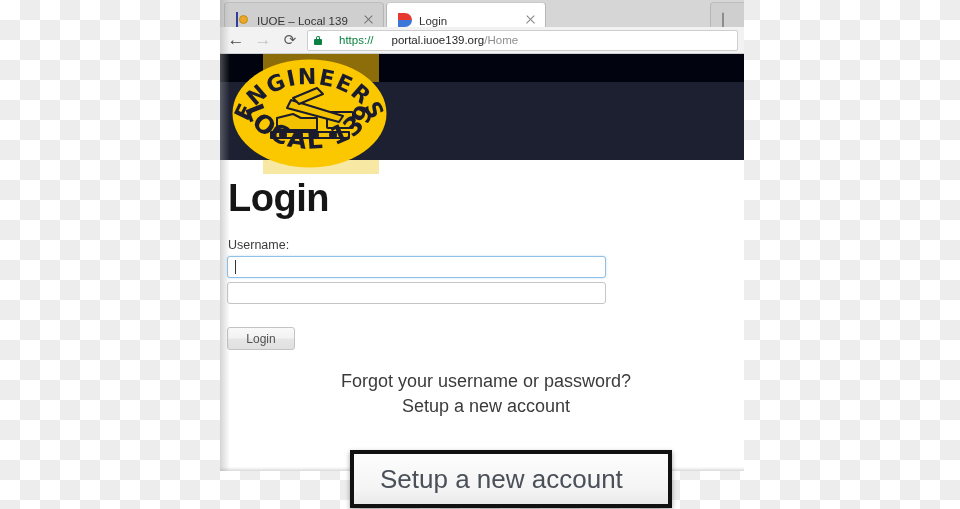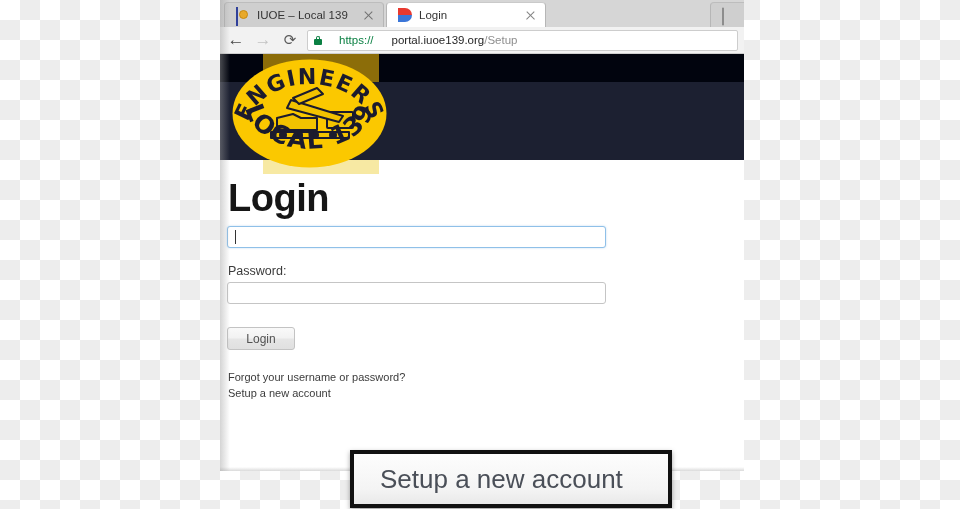--- a/index.html
+++ b/index.html
@@ -29,21 +29,21 @@
   }
 
   
   .tabstrip {
     position: absolute; left: 0; top: 0;
     width: 524px; height: 27px;
     background: #d6d6d6;
   }
   .tab {
     position: absolute; top: 2px; height: 25px;
-    display: flex; align-items: center;
+    display: flex; align-items: flex-end;
     box-sizing: border-box;
     padding-left: 11px;
     overflow: hidden;
   }
   .tab.inactive {
     background: #cfcfcf;
     border-left: 1px solid #b6b6b6;
     border-right: 1px solid #b6b6b6;
     border-top: 1px solid #bdbdbd;
     border-radius: 4px 4px 0 0;
@@ -260,24 +260,25 @@
     font-size: 12px;
     color: #525252;
     background: linear-gradient(to bottom, #f9f9f9 0%, #f2f2f2 48%, #e6e6e6 52%, #e0e0e0 100%);
     border: 1px solid #c3c3c3;
     border-radius: 3px;
     font-family: "Liberation Sans", sans-serif;
     cursor: pointer;
   }
   .link-row {
     padding-left: 8px;
-    font-size: 11px;
+    font-size: 18px;
     color: #3b3b3b;
     text-decoration: none;
     display: block;
+    text-align: center;
   }
   #link-forgot { margin-top: 21px; }
   #link-setup  { margin-top: 4px; }
 
   
   .left-shade {
     position: absolute; left: 0; top: 0;
     width: 10px; height: 471px;
     background: linear-gradient(to right, rgba(160,160,160,.45), rgba(255,255,255,0));
     pointer-events: none; z-index: 20;
@@ -352,21 +353,21 @@
     </span>
     <span class="navbtn">
       <span class="reload-glyph">⟳</span>
     </span>
 
     <div class="urlbar">
       <span class="lock-icon">
         <span class="shackle"></span>
           <span class="body"></span>
       </span>
-      <span class="url-text"><span class="url-scheme">https://</span><span class="url-host">portal.iuoe139.org</span><span class="url-path">/Setup</span></span>
+      <span class="url-text"><span class="url-scheme">https://</span><span class="url-host">portal.iuoe139.org</span><span class="url-path">/Home</span></span>
     </div>
   </div>
 
   <div class="page">
 
     <div class="hdr-dark"></div>
     <div class="hdr-olive"></div>
     <div class="hdr-navy"></div>
     <div class="hdr-paleyellow"></div>
 
@@ -394,26 +395,26 @@
         </text>
         <text font-family="DejaVu Sans, sans-serif" font-size="25" font-weight="bold" fill="#1b1b2e" letter-spacing="1.5">
           <textPath href="#arcBot" startOffset="50%" text-anchor="middle">LOCAL 139</textPath>
         </text>
       </svg>
     </div>
 
     <div class="content">
       <h1 class="page-title">Login</h1>
 
+      <div class="field-label">Username:</div>
       <div style="position:relative;">
         <input class="text-input focused" type="text" placeholder="" style="">
         <span class="caret"></span>
       </div>
 
-      <div class="field-label">Password:</div>
       <input class="text-input" type="password" placeholder="" style="">
 
       <button class="login-btn">Login</button>
 
       <a id="link-forgot" class="link-row" href="#">Forgot your username or password?</a>
       <a id="link-setup" class="link-row" href="#">Setup a new account</a>
     </div>
   </div>
 
   <div class="left-shade"></div>

